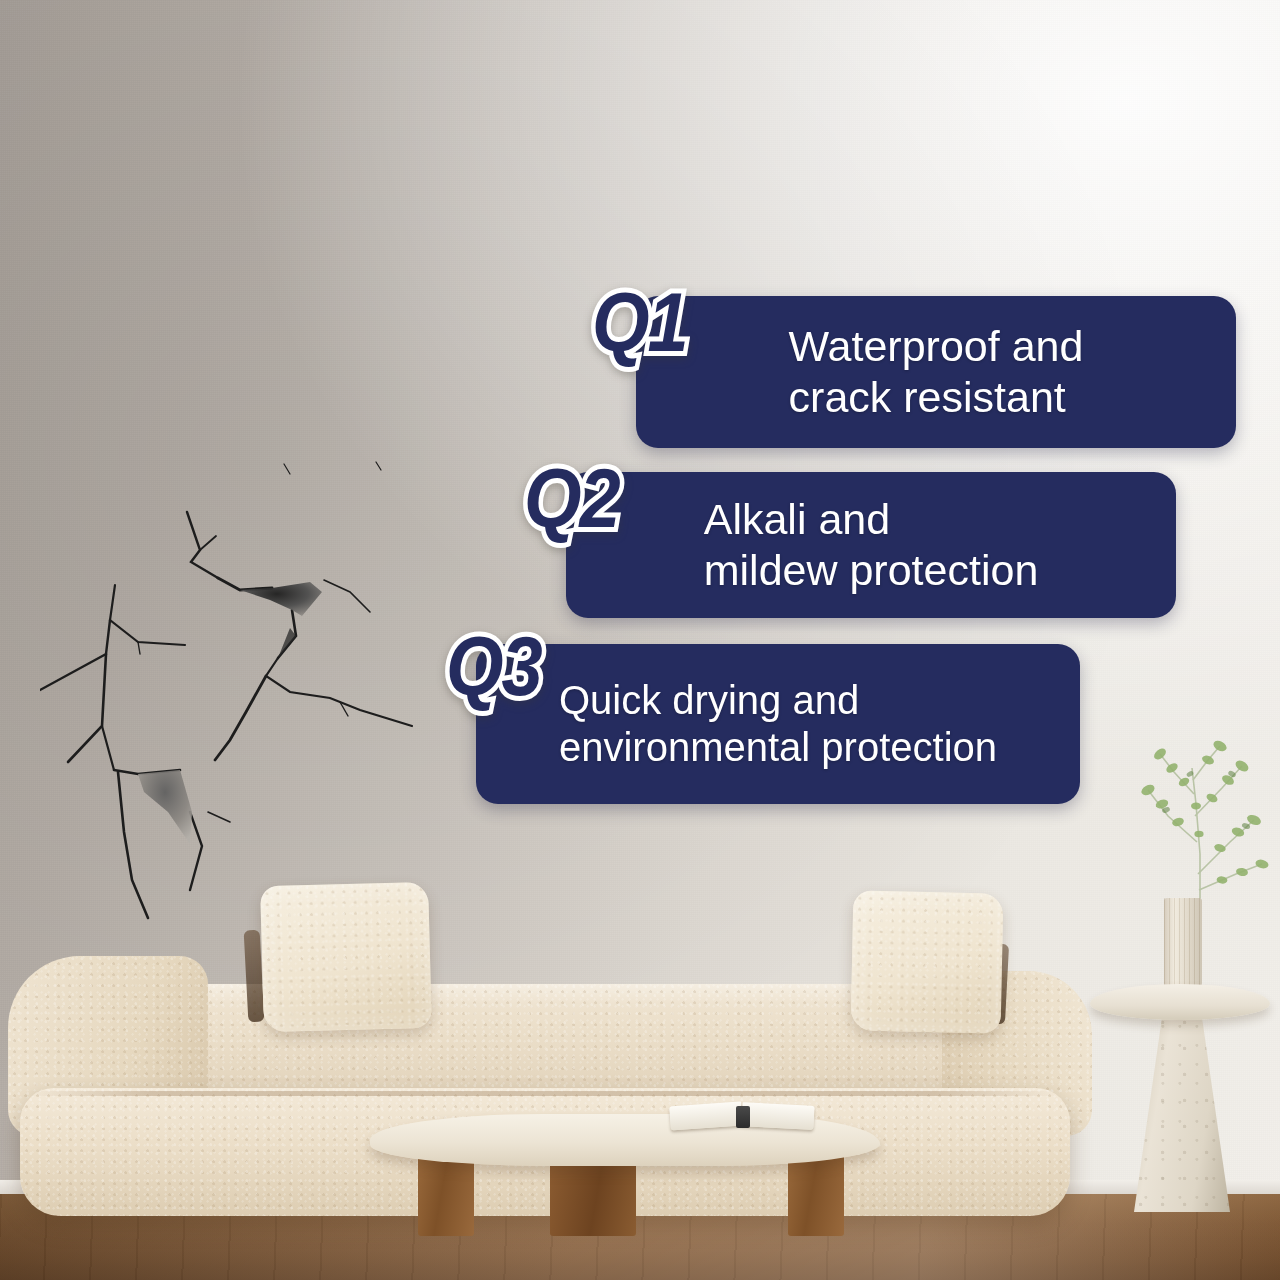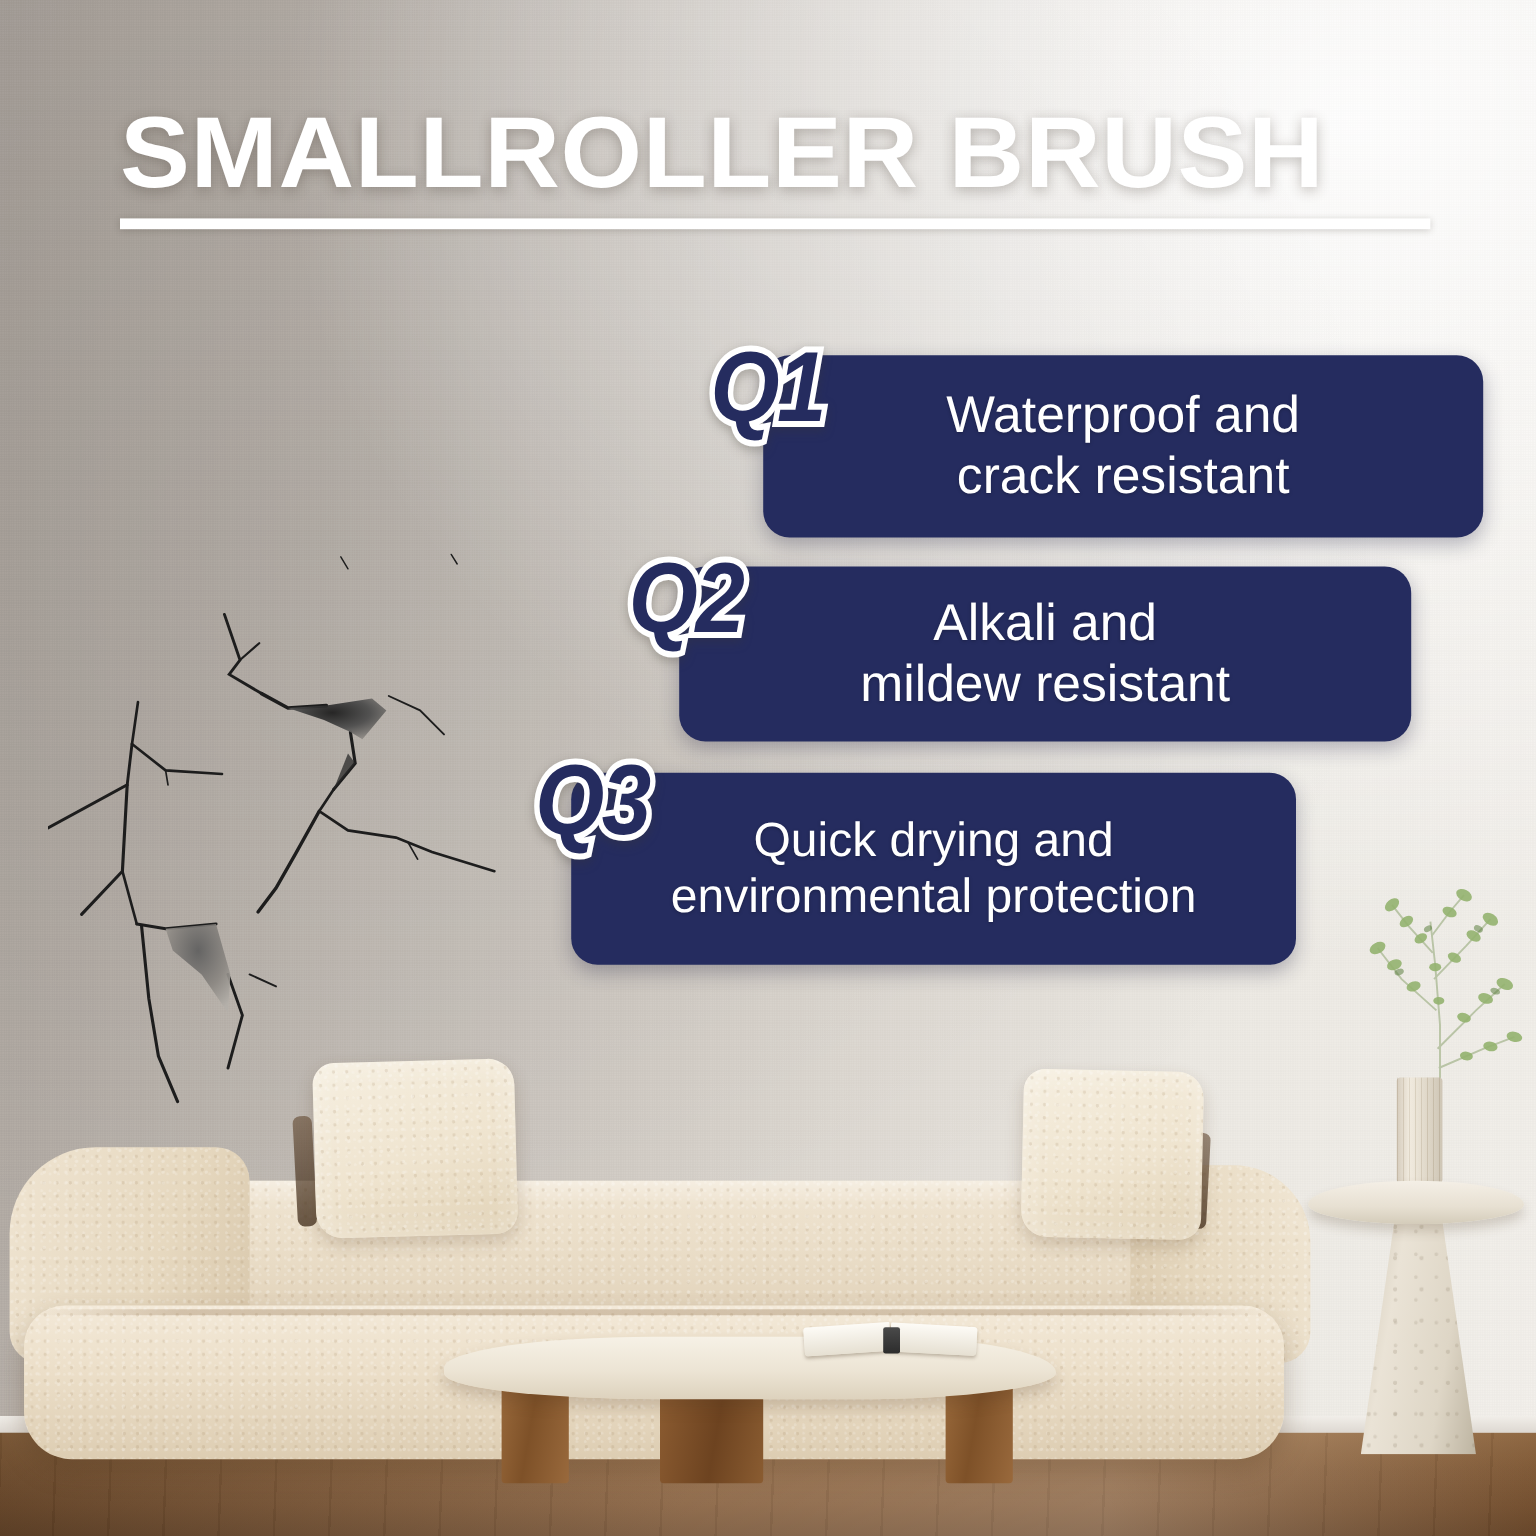--- a/index.html
+++ b/index.html
@@ -194,21 +194,21 @@
     border-radius:22px;
     box-shadow:0 6px 16px rgba(40,40,70,.30);
     display:flex;align-items:center;justify-content:center;
   }
   .feat-text{
     color:#ffffff;
     font-family:"Liberation Sans", sans-serif;
     font-weight:400;
     font-size:42px;
     line-height:1.18;
-    text-align:center;
+    text-align:left;
     padding:0 22px;
     text-shadow:0 1px 3px rgba(0,0,0,.25);
     white-space:pre-line;
   }
   .feat-badge{
     position:absolute;
     font-family:"Liberation Sans", sans-serif;
     font-weight:700;
     font-style:italic;
     font-size:74px;
@@ -366,39 +366,35 @@
           <ellipse cx="142" cy="102" rx="4.2" ry="2.6" transform="rotate(20 142 102)"></ellipse>
           <ellipse cx="86" cy="50" rx="3.6" ry="2.4" transform="rotate(-30 86 50)"></ellipse>
         </g>
       </svg>
     </div>
     <div class="vase"></div>
     <div class="sidet-base"></div>
     <div class="sidet-top"></div>
   </div>
 
-  <div class="title-wrap">
-    <h1 class="title">SMALLROLLER BRUSH</h1>
-    <div class="title-rule"></div>
-  </div>
 
   <div class="features">
 
     <div class="feat f1">
       <div class="feat-card">
         <div class="feat-text">Waterproof and
 crack resistant</div>
       </div>
       <div class="feat-badge">Q1</div>
     </div>
 
     <div class="feat f2">
       <div class="feat-card">
         <div class="feat-text">Alkali and
-mildew resistant</div>
+mildew protection</div>
       </div>
       <div class="feat-badge">Q2</div>
     </div>
 
     <div class="feat f3">
       <div class="feat-card">
         <div class="feat-text">Quick drying and
 environmental protection</div>
       </div>
       <div class="feat-badge">Q3</div>

